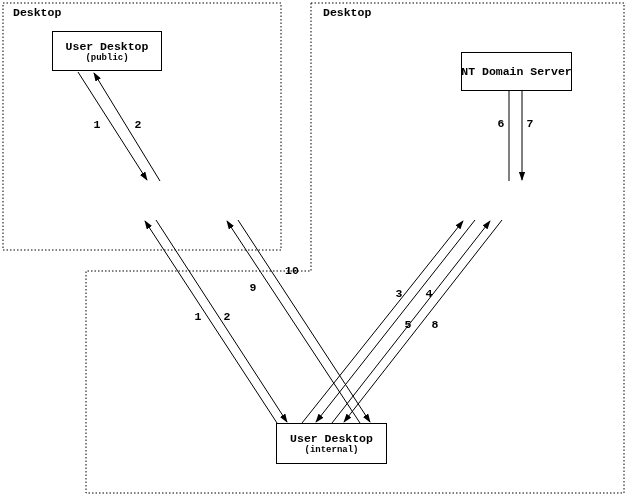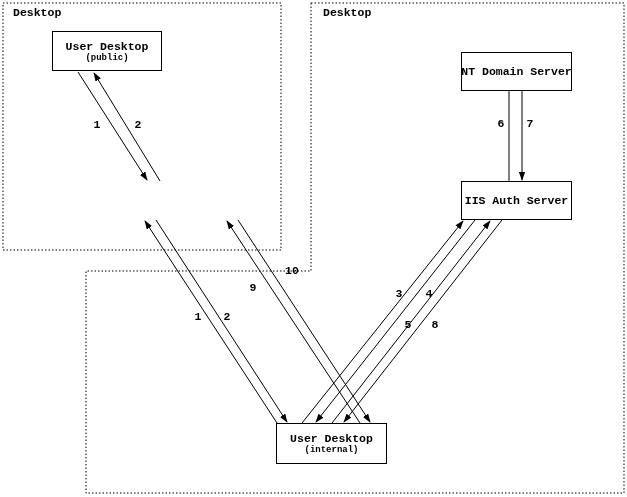--- a/index.html
+++ b/index.html
@@ -65,23 +65,20 @@
   <div class="node" style="left:52px;top:31px;width:110px;height:40px;">
     <span class="label">User Desktop</span>
     <span class="sublabel">(public)</span>
   </div>
 
 
   <div class="node" style="left:461px;top:31px;width:111px;height:39px;margin-top:21px;">
     <span class="label">NT Domain Server</span>
   </div>
 
-  <div class="node" style="left:461px;top:181px;width:111px;height:39px;">
-    <span class="label">IIS Auth Server</span>
-  </div>
 
   <div class="node" style="left:276px;top:423px;width:111px;height:41px;">
     <span class="label">User Desktop</span>
     <span class="sublabel">(internal)</span>
   </div>
 
   <span class="arrow-num" style="left:97px;top:124px;">1</span>
   <span class="arrow-num" style="left:138px;top:124px;">2</span>
 
   <span class="arrow-num" style="left:198px;top:316px;">1</span>

